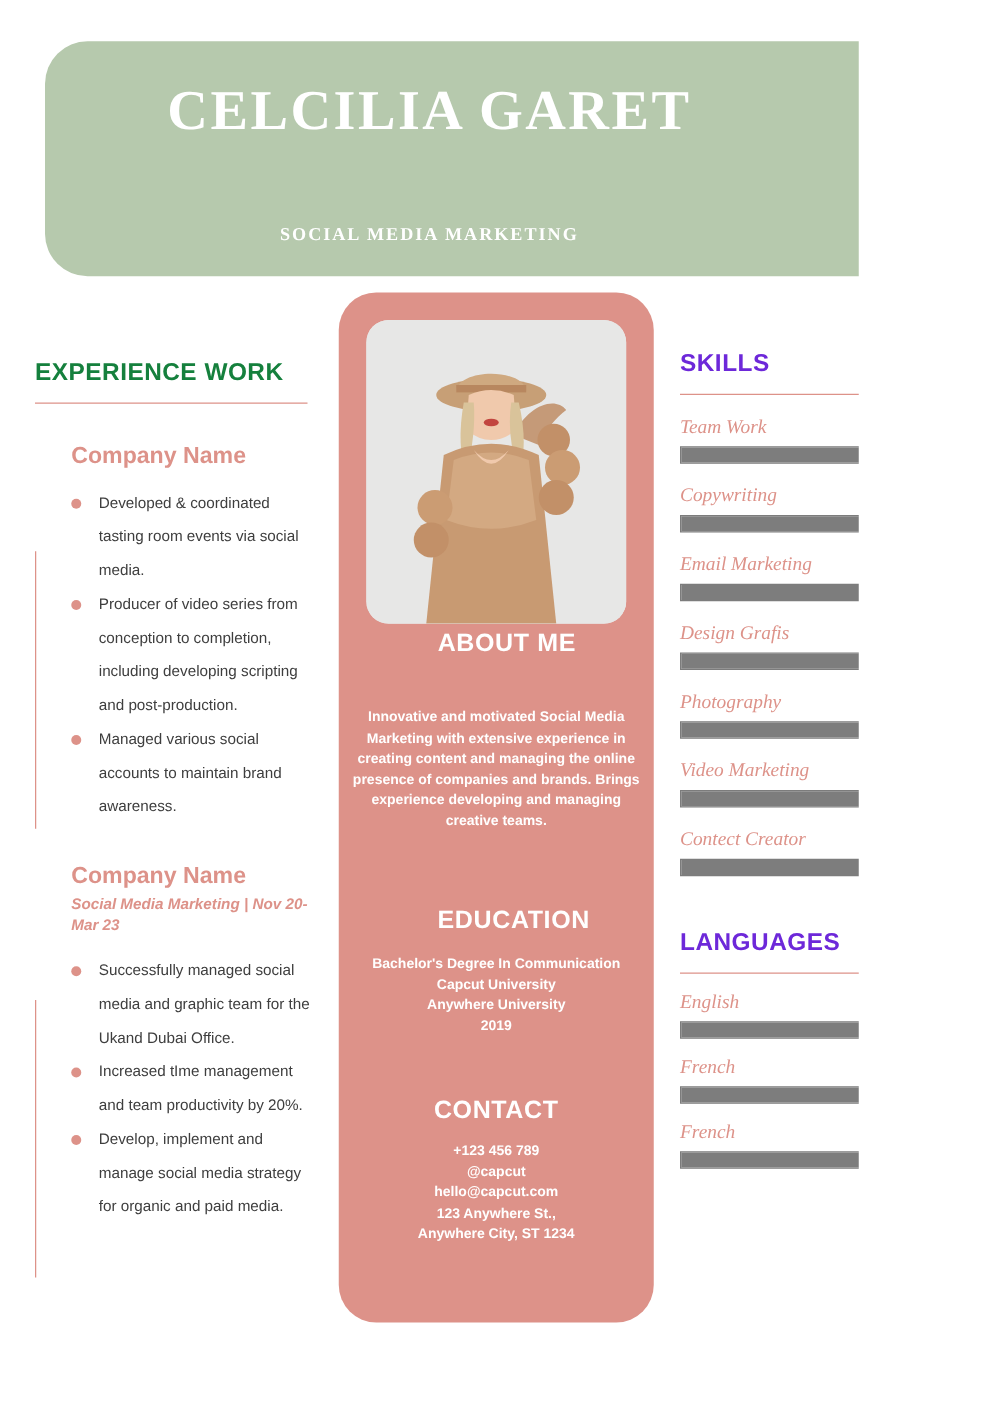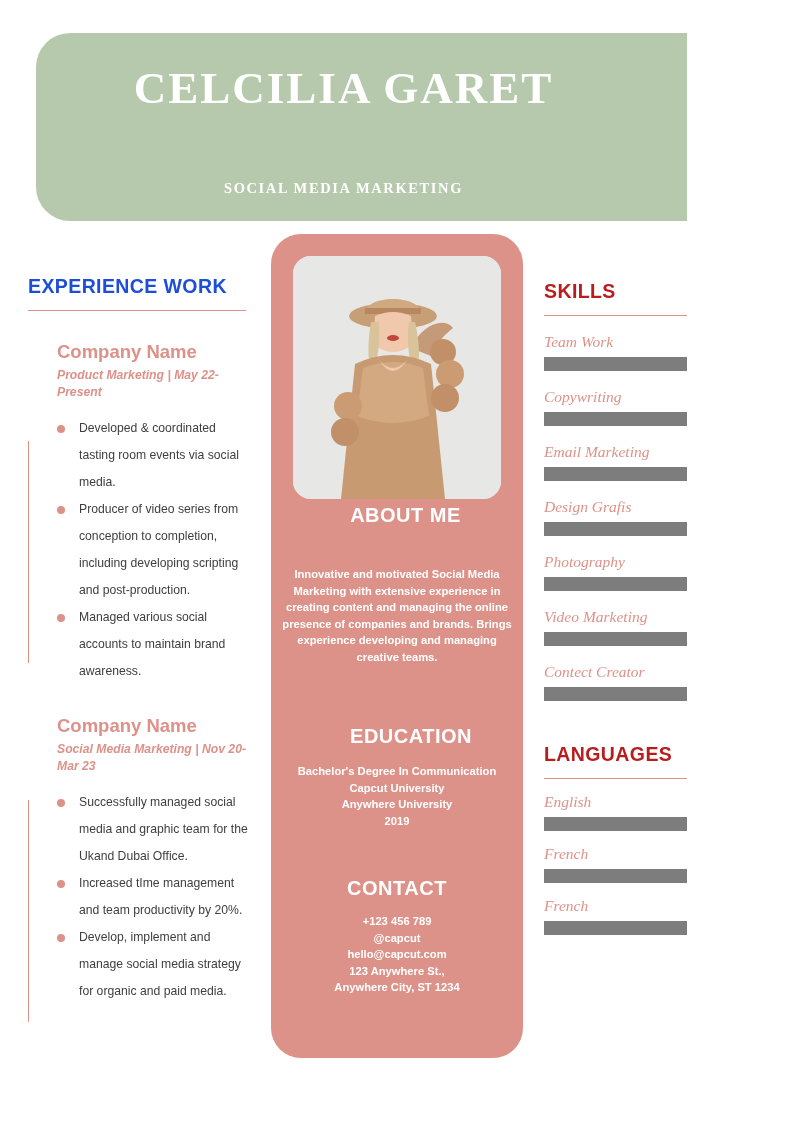--- a/index.html
+++ b/index.html
@@ -104,22 +104,23 @@
   
   .left-col {
     position: absolute;
     left: 28px;
     top: 275px;
     width: 222px;
   }
   .sec-title {
     font-size: 19.5px;
     font-weight: bold;
-    color: #1d4ed8;
+    color: #15803d;
     letter-spacing: 0.4px;
+    margin-top: 12px;
   }
   .sec-rule {
     margin-top: 12px;
     border-top: 1.6px solid #dd9289;
     width: 218px;
   }
   .job { margin-top: 30px; padding-left: 29px; }
   .job-company {
     font-size: 18.5px;
     font-weight: bold;
@@ -165,21 +166,21 @@
   
   .right-col {
     position: absolute;
     left: 544px;
     top: 280px;
     width: 238px;
   }
   .right-title {
     font-size: 19.5px;
     font-weight: bold;
-    color: #b91c1c;
+    color: #6d28d9;
     letter-spacing: 0.4px;
   }
   .right-rule {
     margin-top: 12px;
     border-top: 1.6px solid #dd9289;
     width: 218px;
   }
   .skill { margin-top: 17px; }
   .skill-row {
     display: flex;
@@ -265,21 +266,20 @@
 
   <div class="left-vrule" id="vrule1"></div>
   <div class="left-vrule" id="vrule2"></div>
 
   <div class="left-col">
     <div class="sec-title">EXPERIENCE WORK</div>
     <div class="sec-rule"></div>
     <div id="jobs">
         <div class="job">
           <div class="job-company">Company Name</div>
-          <div class="job-meta">Product Marketing | May 22-Present</div>
           <div class="bullets">
             <div class="bullet">Developed &amp; coordinated tasting room events via social media.</div>
             <div class="bullet">Producer of video series from conception to completion, including developing scripting and post-production.</div>
             <div class="bullet">Managed various social accounts to maintain brand awareness.</div>
           </div>
         </div>
         <div class="job">
           <div class="job-company">Company Name</div>
           <div class="job-meta">Social Media Marketing | Nov 20-Mar 23</div>
           <div class="bullets">

